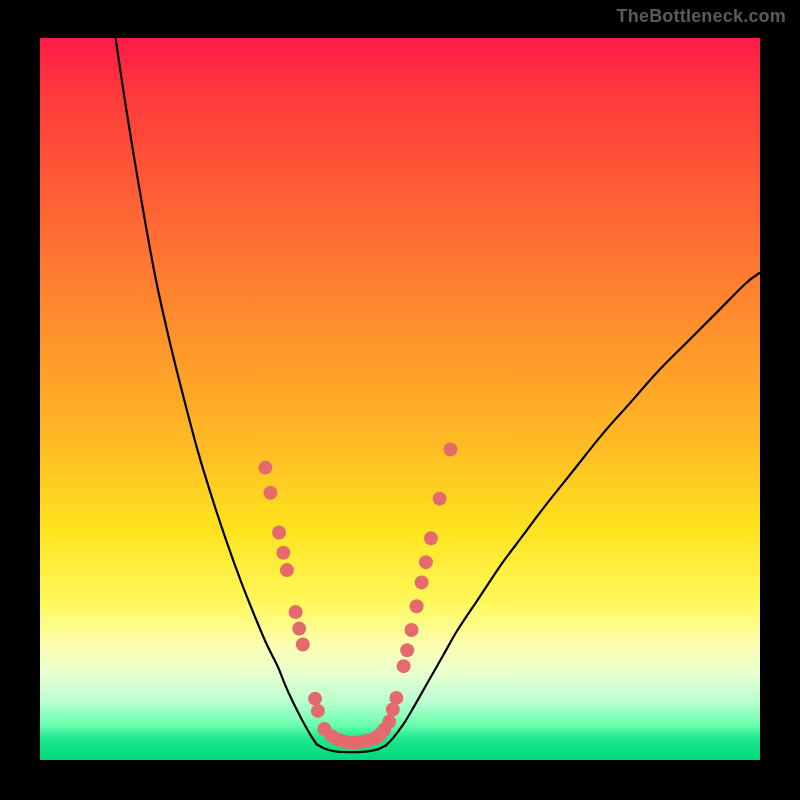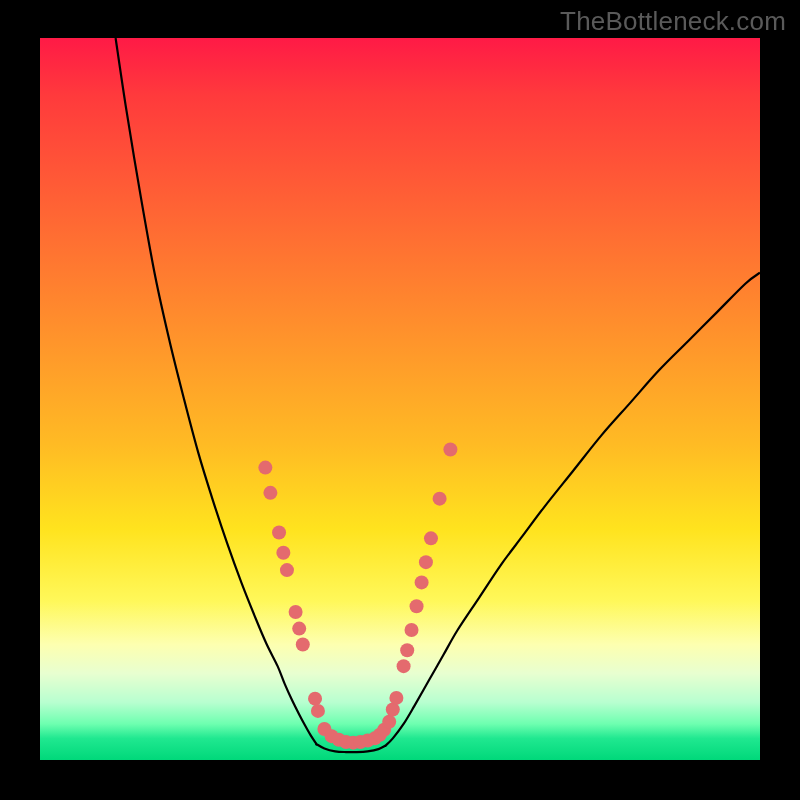--- a/index.html
+++ b/index.html
@@ -47,22 +47,22 @@
     top: 0;
     width: 720px;
     height: 722px;
     pointer-events: none;
   }
   .watermark {
     position: absolute;
     top: 6px;
     right: 14px;
     color: #5a5a5a;
-    font-size: 26px;
-    font-weight: 400;
+    font-size: 18px;
+    font-weight: 700;
     letter-spacing: 0.2px;
     user-select: none;
   }
 </style>
 </head>
 <body>
 
 <div class="frame">
   <div class="watermark">TheBottleneck.com</div>
   <div class="plot">

